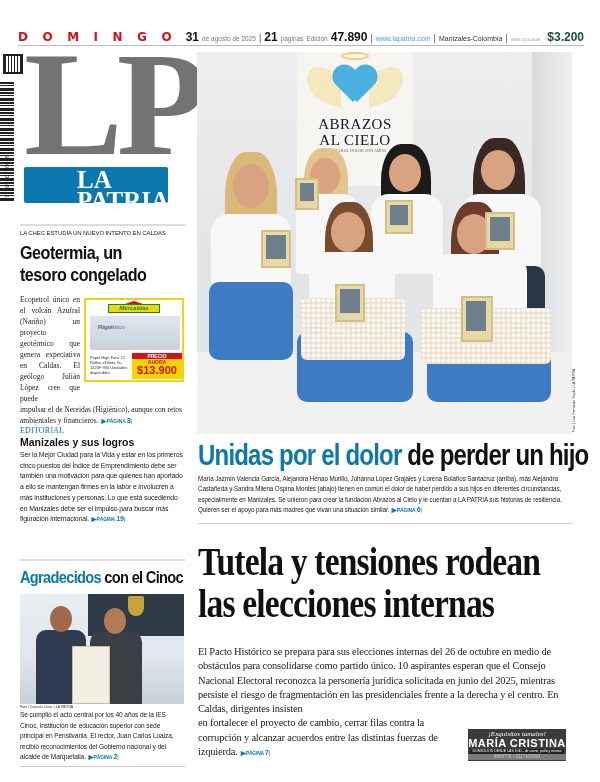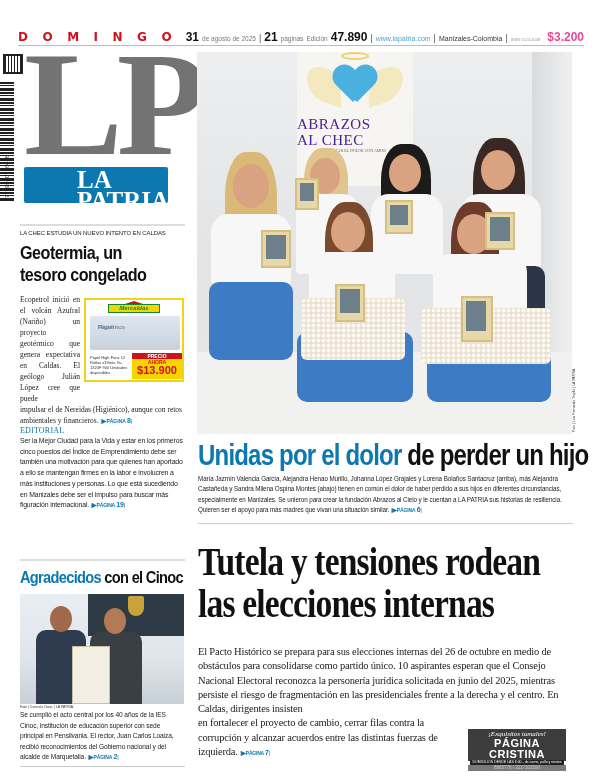--- a/index.html
+++ b/index.html
@@ -9,21 +9,21 @@
   
   .topbar { position: absolute; left: 18px; top: 30px; width: 566px; height: 16px; display: flex; align-items: baseline; border-bottom: 1px solid #bbb; }
   .dayname { display: flex; width: 175px; justify-content: space-between; color: #d0121b; font-weight: bold; font-size: 12px; font-family: "DejaVu Sans", sans-serif; padding-right: 14px; }
   .dayname span { display: inline-block; }
   .meta { display: flex; align-items: baseline; gap: 3px; font-size: 6.5px; color: #777; white-space: nowrap; }
   .meta .big { font-size: 12px; font-weight: bold; color: #111; }
   .meta .sep { color: #555; font-size: 9px; }
   .meta .url { color: #4aa6d6; font-size: 7px; }
   .meta .city { color: #333; font-size: 7px; }
   .meta .issn { font-size: 4px; color: #999; }
-  .meta .price { font-size: 12px; font-weight: bold; color: #ec4899; margin-left: 4px; }
+  .meta .price { font-size: 12px; font-weight: bold; color: #14532d; margin-left: 4px; }
 
   
   .qr { position: absolute; left: 3px; top: 54px; width: 20px; height: 20px;
     background:
       linear-gradient(90deg, #222 25%, transparent 25%, transparent 50%, #222 50%, #222 65%, transparent 65%) 0 0/6px 6px,
       #fff;
     border: 2px solid #222; }
   .barcode { position: absolute; left: 0; top: 82px; width: 14px; height: 120px;
     background: repeating-linear-gradient(180deg, #222 0 2px, #fff 2px 3px, #222 3px 4px, #fff 4px 6px, #222 6px 9px, #fff 9px 10px); }
   .barcode-num-wrap { position: absolute; left: 15px; top: 198px; }
@@ -86,21 +86,21 @@
   .main-photo { position: absolute; left: 197px; top: 52px; width: 375px; height: 382px; overflow: hidden; background: linear-gradient(180deg, #eceeef 0%, #e2e4e6 55%, #e6e7e8 100%); }
   .main-photo .banner { position: absolute; left: 100px; top: 0; width: 116px; height: 134px; background: #f6f5f2; }
   .banner .halo { position: absolute; left: 44px; top: 0px; width: 28px; height: 8px; border: 2px solid #f0d06a; border-radius: 50%; }
   .banner .wing-l, .banner .wing-r { position: absolute; top: 16px; width: 34px; height: 34px; background: #f3e2a8; opacity: 0.7; }
   .banner .wing-l { left: 10px; border-radius: 40px 0 0 40px; transform: skewY(20deg); }
   .banner .wing-r { right: 10px; border-radius: 0 40px 40px 0; transform: skewY(-20deg); }
   .banner .heart { position: absolute; left: 36px; top: 14px; width: 44px; height: 44px; }
   .banner .heart::before, .banner .heart::after { content: ""; position: absolute; top: 0; width: 24px; height: 36px; background: #4ab0e0; border-radius: 24px 24px 0 0; }
   .banner .heart::before { left: 20px; transform: rotate(-45deg); transform-origin: 0 100%; }
   .banner .heart::after { left: 0; transform: rotate(45deg); transform-origin: 100% 100%; }
-  .banner .t1 { position: absolute; left: 0; top: 64px; width: 116px; text-align: left; font-family: "Liberation Serif", serif; font-size: 15px; color: #4c1d95; letter-spacing: 0.5px; line-height: 16px; }
+  .banner .t1 { position: absolute; left: 0; top: 64px; width: 116px; text-align: center; font-family: "Liberation Serif", serif; font-size: 15px; color: #0f172a; letter-spacing: 0.5px; line-height: 16px; }
   .banner .t2 { position: absolute; left: 0; top: 96px; width: 116px; text-align: center; font-family: "Liberation Serif", serif; font-size: 4px; color: #666; }
 
   .person { position: absolute; }
   .person .hair { position: absolute; border-radius: 40% 40% 20% 20%; }
   .person .face { position: absolute; border-radius: 50%; background: #d9a382; }
   .person .shirt { position: absolute; background: #f7f7f7; border-radius: 18px 18px 4px 4px; }
   .person .jeans { position: absolute; background: #3d7bc4; border-radius: 10px; }
   .frame { position: absolute; width: 30px; height: 38px; background: #e8d8a8; border: 2px solid #d4bf85; }
   .frame .pic { position: absolute; left: 3px; top: 3px; width: 20px; height: 24px; background: #6e7f8c; }
   .pillow { position: absolute; background: radial-gradient(circle, #fffaf1 1.6px, #e9e1d2 2.3px) 0 0/5px 5px; border-radius: 6px; }
@@ -170,21 +170,21 @@
 </div>
 
 <div class="leftcol geo">
   <div class="rule"></div>
   <div class="kicker" style="margin-top:4px">LA CHEC ESTUDIA UN NUEVO INTENTO EN CALDAS</div>
   <div class="headline">
     <div>Geotermia, un</div>
     <div>tesoro congelado</div>
   </div>
   <div class="body">
-    <div class="body-narrow">Ecopetrol inició en el volcán Azufral (Nariño) un proyecto geotérmico que genera expectativa en Caldas. El geólogo Julián López cree que puede</div>
+    <div class="body-narrow">Ecopetrol único en el volcán Azufral (Nariño) un proyecto geotérmico que genera expectativa en Caldas. El geólogo Julián López cree que puede</div>
     <div class="body-wide">
       <span>impulsar el de Nereidas (Higiénico), aunque con retos ambientales y financieros.</span>
       <span class="page-ref">
         <span style="color:#888">|</span><span class="tri">▶</span><span>PÁGINA</span>
         <span class="num">8</span><span style="color:#888">|</span>
       </span>
     </div>
   </div>
 </div>
 
@@ -197,20 +197,21 @@
   <div class="desc">Papel High Fanz 12 Rollos x33mts. Ilu. 1320F 900 Unidades disponibles</div>
   <div class="price-box">
     <div class="price-label">PRECIO</div>
     <div class="price-ahora">AHORA</div>
     <div class="price-value">$13.900</div>
   </div>
 </div>
 
 <div class="leftcol editorial">
   <div class="label">EDITORIAL</div>
+  <div class="title">Manizales y sus logros</div>
   <div class="body">
     <span>Ser la Mejor Ciudad para la Vida y estar en los primeros cinco puestos del Índice de Emprendimiento debe ser también una motivación para que quienes han aportado a ello se mantengan firmes en la labor e involucren a más instituciones y personas. Lo que está sucediendo en Manizales debe ser el impulso para buscar más figuración internacional.</span>
     <span class="page-ref">
       <span style="color:#888">|</span><span class="tri">▶</span><span>PÁGINA</span>
       <span class="num">19</span><span style="color:#888">|</span>
     </span>
   </div>
 </div>
 
 <div class="leftcol cinoc">
@@ -243,21 +244,21 @@
   </div>
   <div class="bottom-rule"></div>
 </div>
 
 <div class="main-photo">
   <div class="banner">
     <div class="halo"></div>
     <div class="wing-l"></div>
     <div class="wing-r"></div>
     <div class="heart"></div>
-    <div class="t1"><span>ABRAZOS</span><br><span>AL CHEC</span></div>
+    <div class="t1"><span>ABRAZOS</span><br><span>AL CIELO</span></div>
     <div class="t2">ABRAZAR EL DOLOR CON AMOR</div>
   </div>
 
   <div style="position:absolute;right:0;top:0;width:40px;height:382px;background:linear-gradient(90deg,#d8dadc,#eef0f1);"></div>
   <div style="position:absolute;left:0;top:300px;width:375px;height:82px;background:#f1f1f0;"></div>
 
   <div class="person" style="left:8px;top:100px;width:92px;height:220px;">
     <div class="hair" style="left:20px;top:0;width:52px;height:110px;background:#d9b878;"></div>
     <div class="face" style="left:28px;top:12px;width:36px;height:44px;"></div>
     <div class="shirt" style="left:6px;top:62px;width:80px;height:70px;"></div>
@@ -343,16 +344,16 @@
       <span class="page-ref">
         <span style="color:#888">|</span><span class="tri">▶</span><span>PÁGINA</span>
         <span class="num">7</span><span style="color:#888">|</span>
       </span>
     </div>
   </div>
 </div>
 
 <div class="ad2">
   <div class="script">¡Exquisitos tamales!</div>
-  <div class="name">PÁGINA CRISTINA</div>
+  <div class="name">MARÍA CRISTINA</div>
   <div class="sub">DOMICILIOS DESDE LAS 6:00 - de carne, pollo y mixtos</div>
   <div class="phone">8865776 / 3117103593</div>
 </div>
 
 </body></html>

